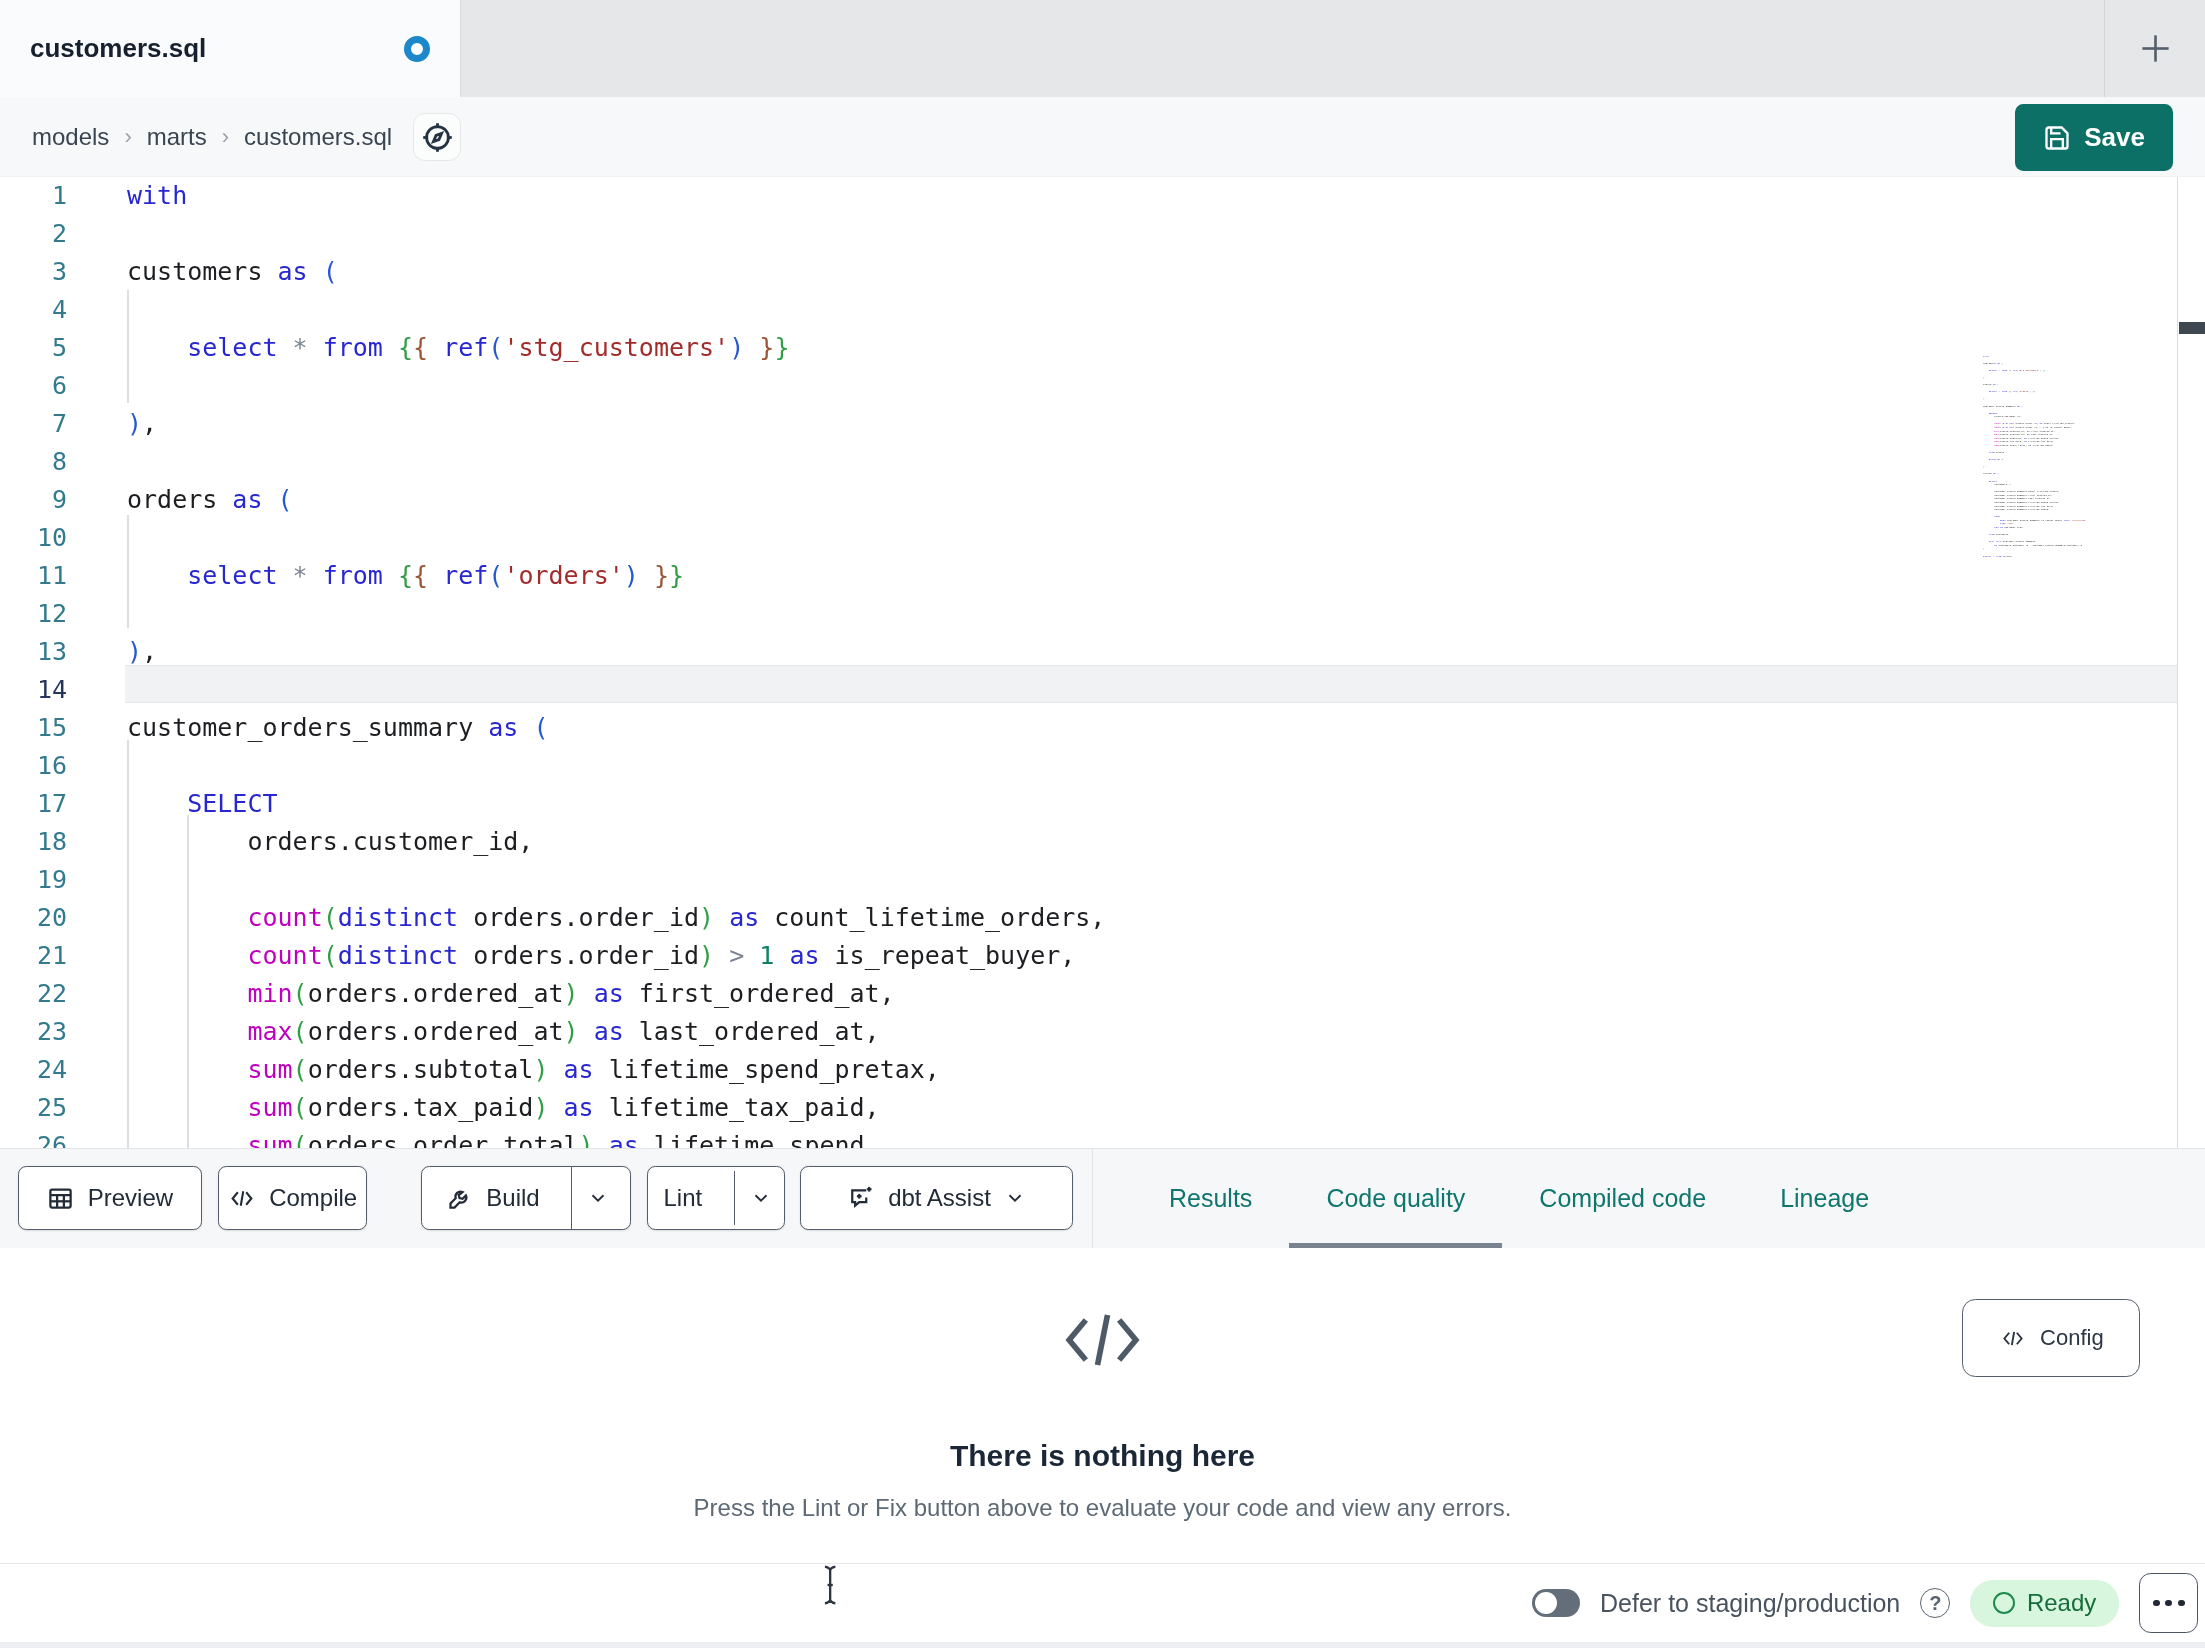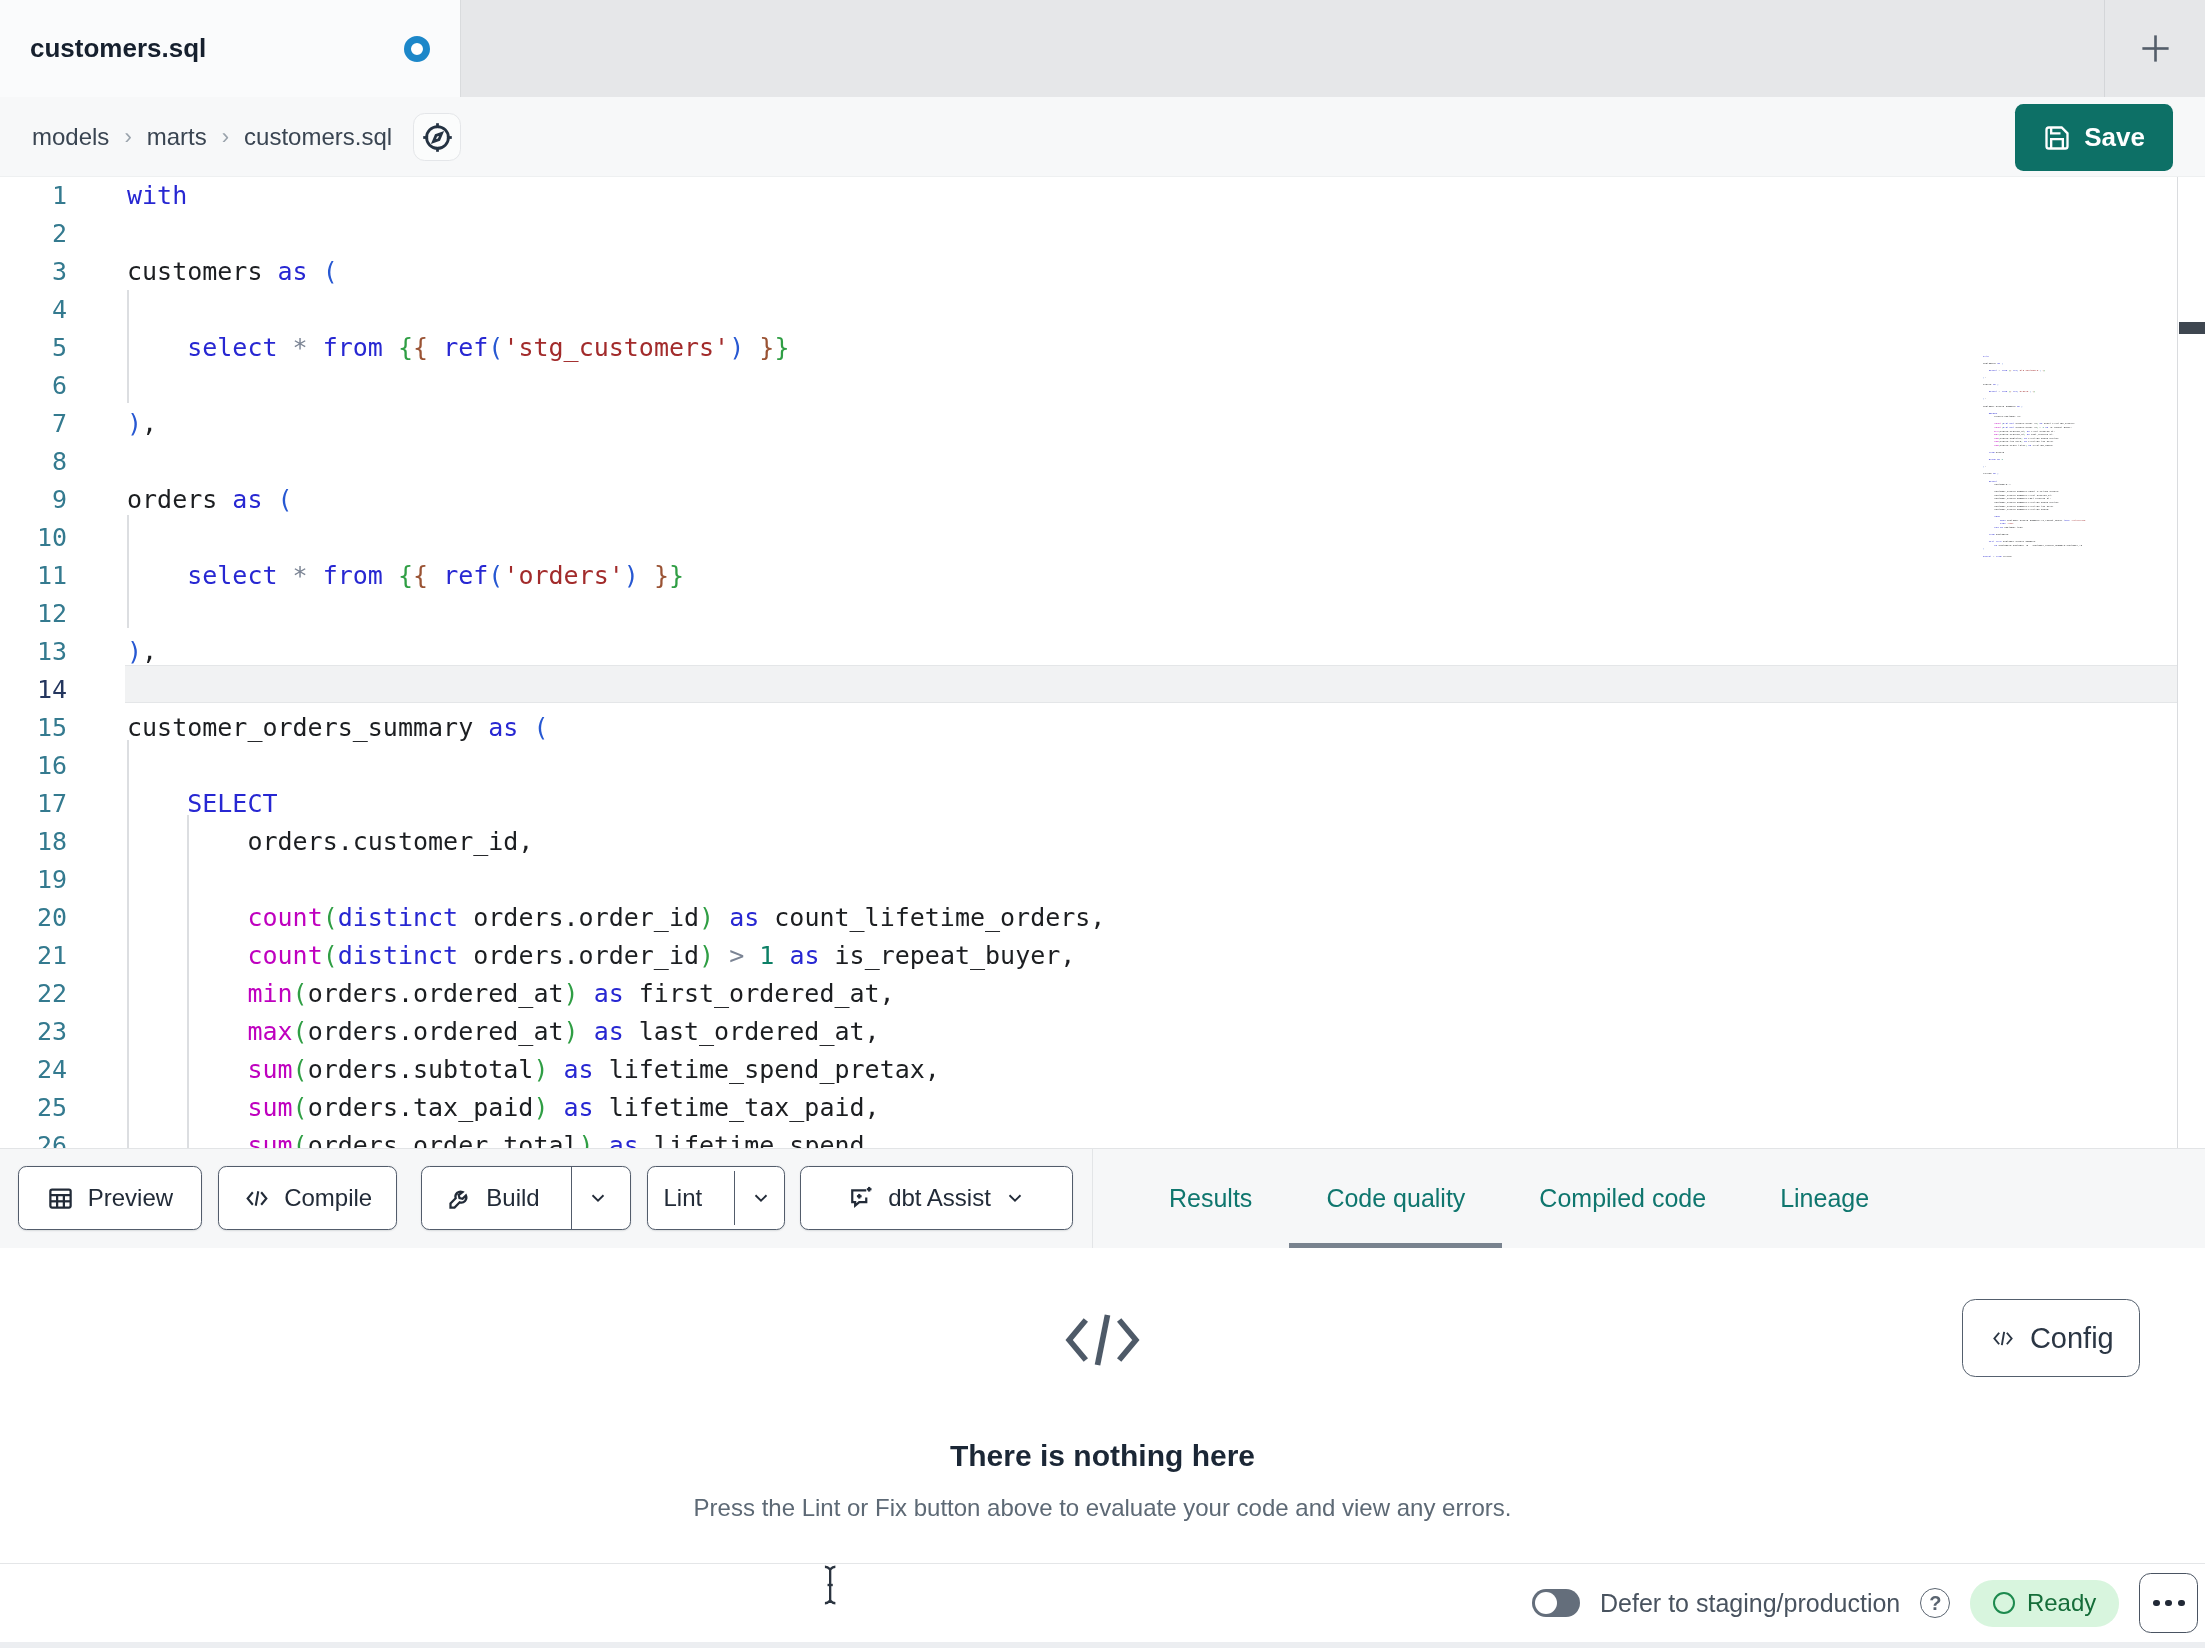--- a/index.html
+++ b/index.html
@@ -69,21 +69,21 @@
   .btn .seg.dd { border-left:1.7px solid #525c6b; padding:0 15px; }
   .toolbar-divider { left:1092px; top:1148px; width:0.8px; height:100px; background:#e3e5e7; }
   .tabs { left:1132px; top:1148px; height:100px; display:flex; align-items:center; }
   .ptab { position:relative; height:100px; display:flex; align-items:center; padding:0 37px; font-size:25px; color:#0f766e; cursor:pointer; }
   .ptab.active::after { content:""; position:absolute; left:0; right:0; bottom:0; height:5px; background:#79838f; }
 
   
   .panel { left:0; top:1248px; width:2205px; height:315px; background:#ffffff; }
   .config-btn {
     left:1962px; top:1299px; width:178px; height:78px; background:#ffffff; border:1.7px solid #545f6d; border-radius:13.3px;
-    display:flex; align-items:center; justify-content:center; gap:11.7px; font-size:29px; color:#2b3644; cursor:pointer;
+    display:flex; align-items:center; justify-content:center; gap:11.7px; font-size:22px; color:#2b3644; cursor:pointer;
   }
   .empty-icon { left:1064px; top:1301px; width:77px; height:78px; display:flex; align-items:center; justify-content:center; }
   .empty-title { left:0; top:1439px; width:2205px; text-align:center; font-size:30px; font-weight:bold; color:#1b2736; }
   .empty-sub { left:0; top:1494px; width:2205px; text-align:center; font-size:24px; color:#5d6975; }
   .panel-divider { left:0; top:1563px; width:2205px; height:0.8px; background:#e4e6e8; }
 
   
   .statusbar { left:0; top:1564px; width:2205px; height:78px; background:#ffffff; }
   .status-right { position:absolute; right:6.7px; top:1564px; height:78px; display:flex; align-items:center; gap:20px; padding-right:0; }
   .toggle { width:48px; height:27.5px; border-radius:14px; background:#646e7b; position:relative; cursor:pointer; }
@@ -202,21 +202,21 @@
       <rect x="3" y="4" width="18" height="16" rx="1.5"></rect>
       <line x1="3" y1="9" x2="21" y2="9"></line>
         <line x1="9" y1="9" x2="9" y2="20"></line>
       <line x1="15" y1="9" x2="15" y2="20"></line>
         <line x1="3" y1="14.5" x2="21" y2="14.5"></line>
     </svg>
   </span>
   <span>Preview</span>
 </button>
 
-<button class="btn" style="left:218px; width:179px;justify-content:center;">
+<button class="btn" style="left:218px; width:149px;justify-content:center;">
   <span>
     <svg width="28" height="25" viewBox="0 0 24 24" fill="none" stroke="#222b38" stroke-width="2">
       <polyline points="8 6 3 12 8 18"></polyline>
         <polyline points="16 6 21 12 16 18"></polyline>
         <line x1="13.2" y1="5" x2="10.8" y2="19"></line>
     </svg>
   </span>
   <span>Compile</span>
 </button>
 

